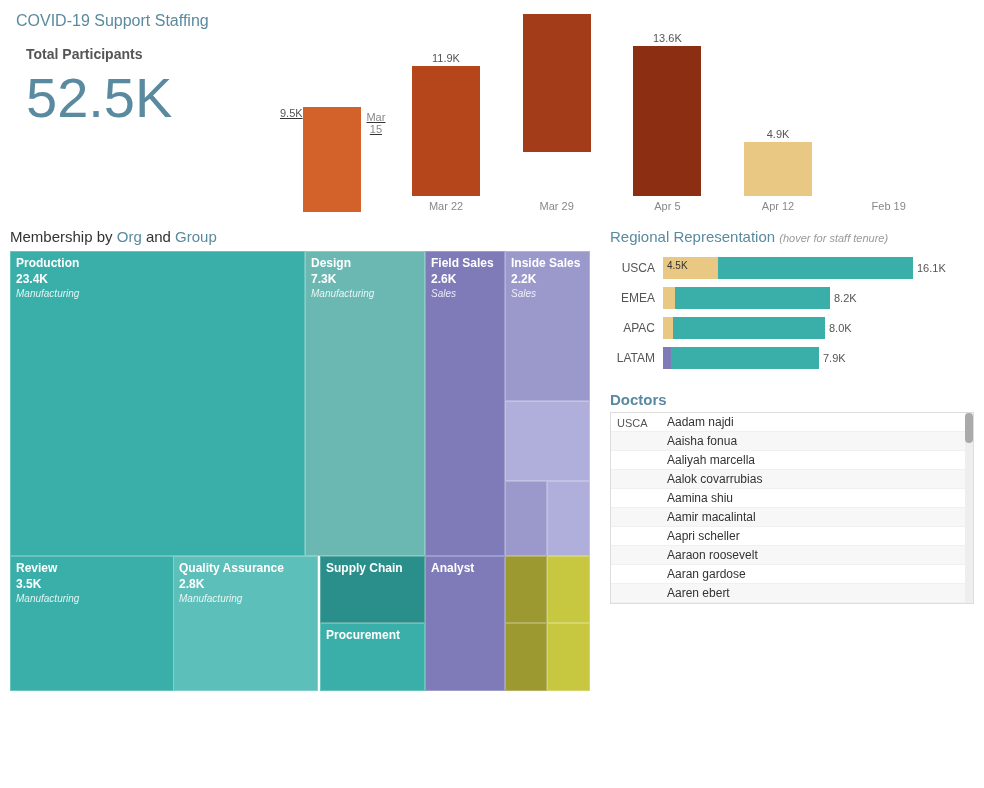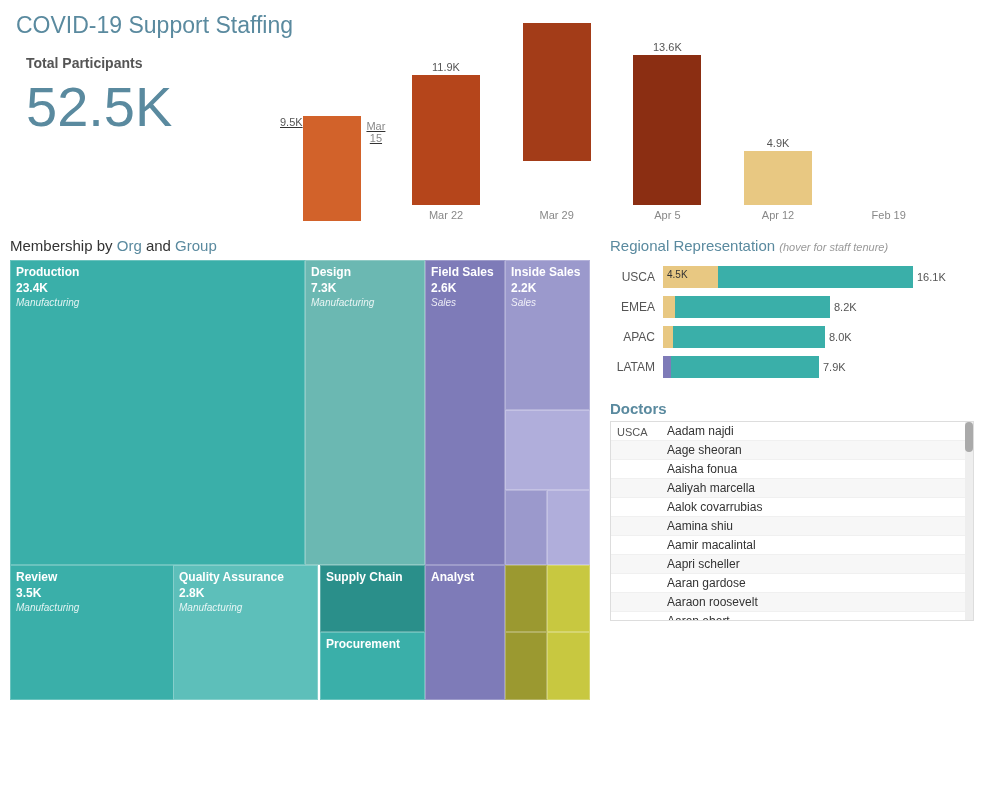--- a/index.html
+++ b/index.html
@@ -7,21 +7,21 @@
       font-family: 'Segoe UI', Arial, sans-serif;
       background: #fff;
       color: #333;
       width: 984px;
       min-height: 788px;
       overflow: hidden;
       font-size: 13px;
     }
     .page-title {
       color: #5a8a9f;
-      font-size: 23px;
+      font-size: 16px;
       font-weight: 400;
       padding: 12px 16px 6px;
     }
     .main-layout {
       display: flex;
       flex-direction: column;
       padding: 0 10px;
     }
     
     .top-section {
@@ -409,24 +409,20 @@
       <div class="doctors-title">Doctors</div>
       <div class="doctors-scrollable">
         <table class="doctors-table" id="doctors-table">
           <tbody>
               <tr>
                 <td>USCA</td>
                 <td>Aadam najdi</td>
               </tr>
               <tr>
                 <td></td>
-                <td>Aage sheoran</td>
-              </tr>
-              <tr>
-                <td></td>
                 <td>Aaisha fonua</td>
               </tr>
               <tr>
                 <td></td>
                 <td>Aaliyah marcella</td>
               </tr>
               <tr>
                 <td></td>
                 <td>Aalok covarrubias</td>
               </tr>
@@ -437,25 +433,25 @@
               <tr>
                 <td></td>
                 <td>Aamir macalintal</td>
               </tr>
               <tr>
                 <td></td>
                 <td>Aapri scheller</td>
               </tr>
               <tr>
                 <td></td>
+                <td>Aaraon roosevelt</td>
+              </tr>
+              <tr>
+                <td></td>
                 <td>Aaran gardose</td>
-              </tr>
-              <tr>
-                <td></td>
-                <td>Aaraon roosevelt</td>
               </tr>
               <tr>
                 <td></td>
                 <td>Aaren ebert</td>
               </tr>
             </tbody>
         </table>
         <div class="scrollbar-stub">
           <div class="scrollbar-thumb"></div>
         </div>

